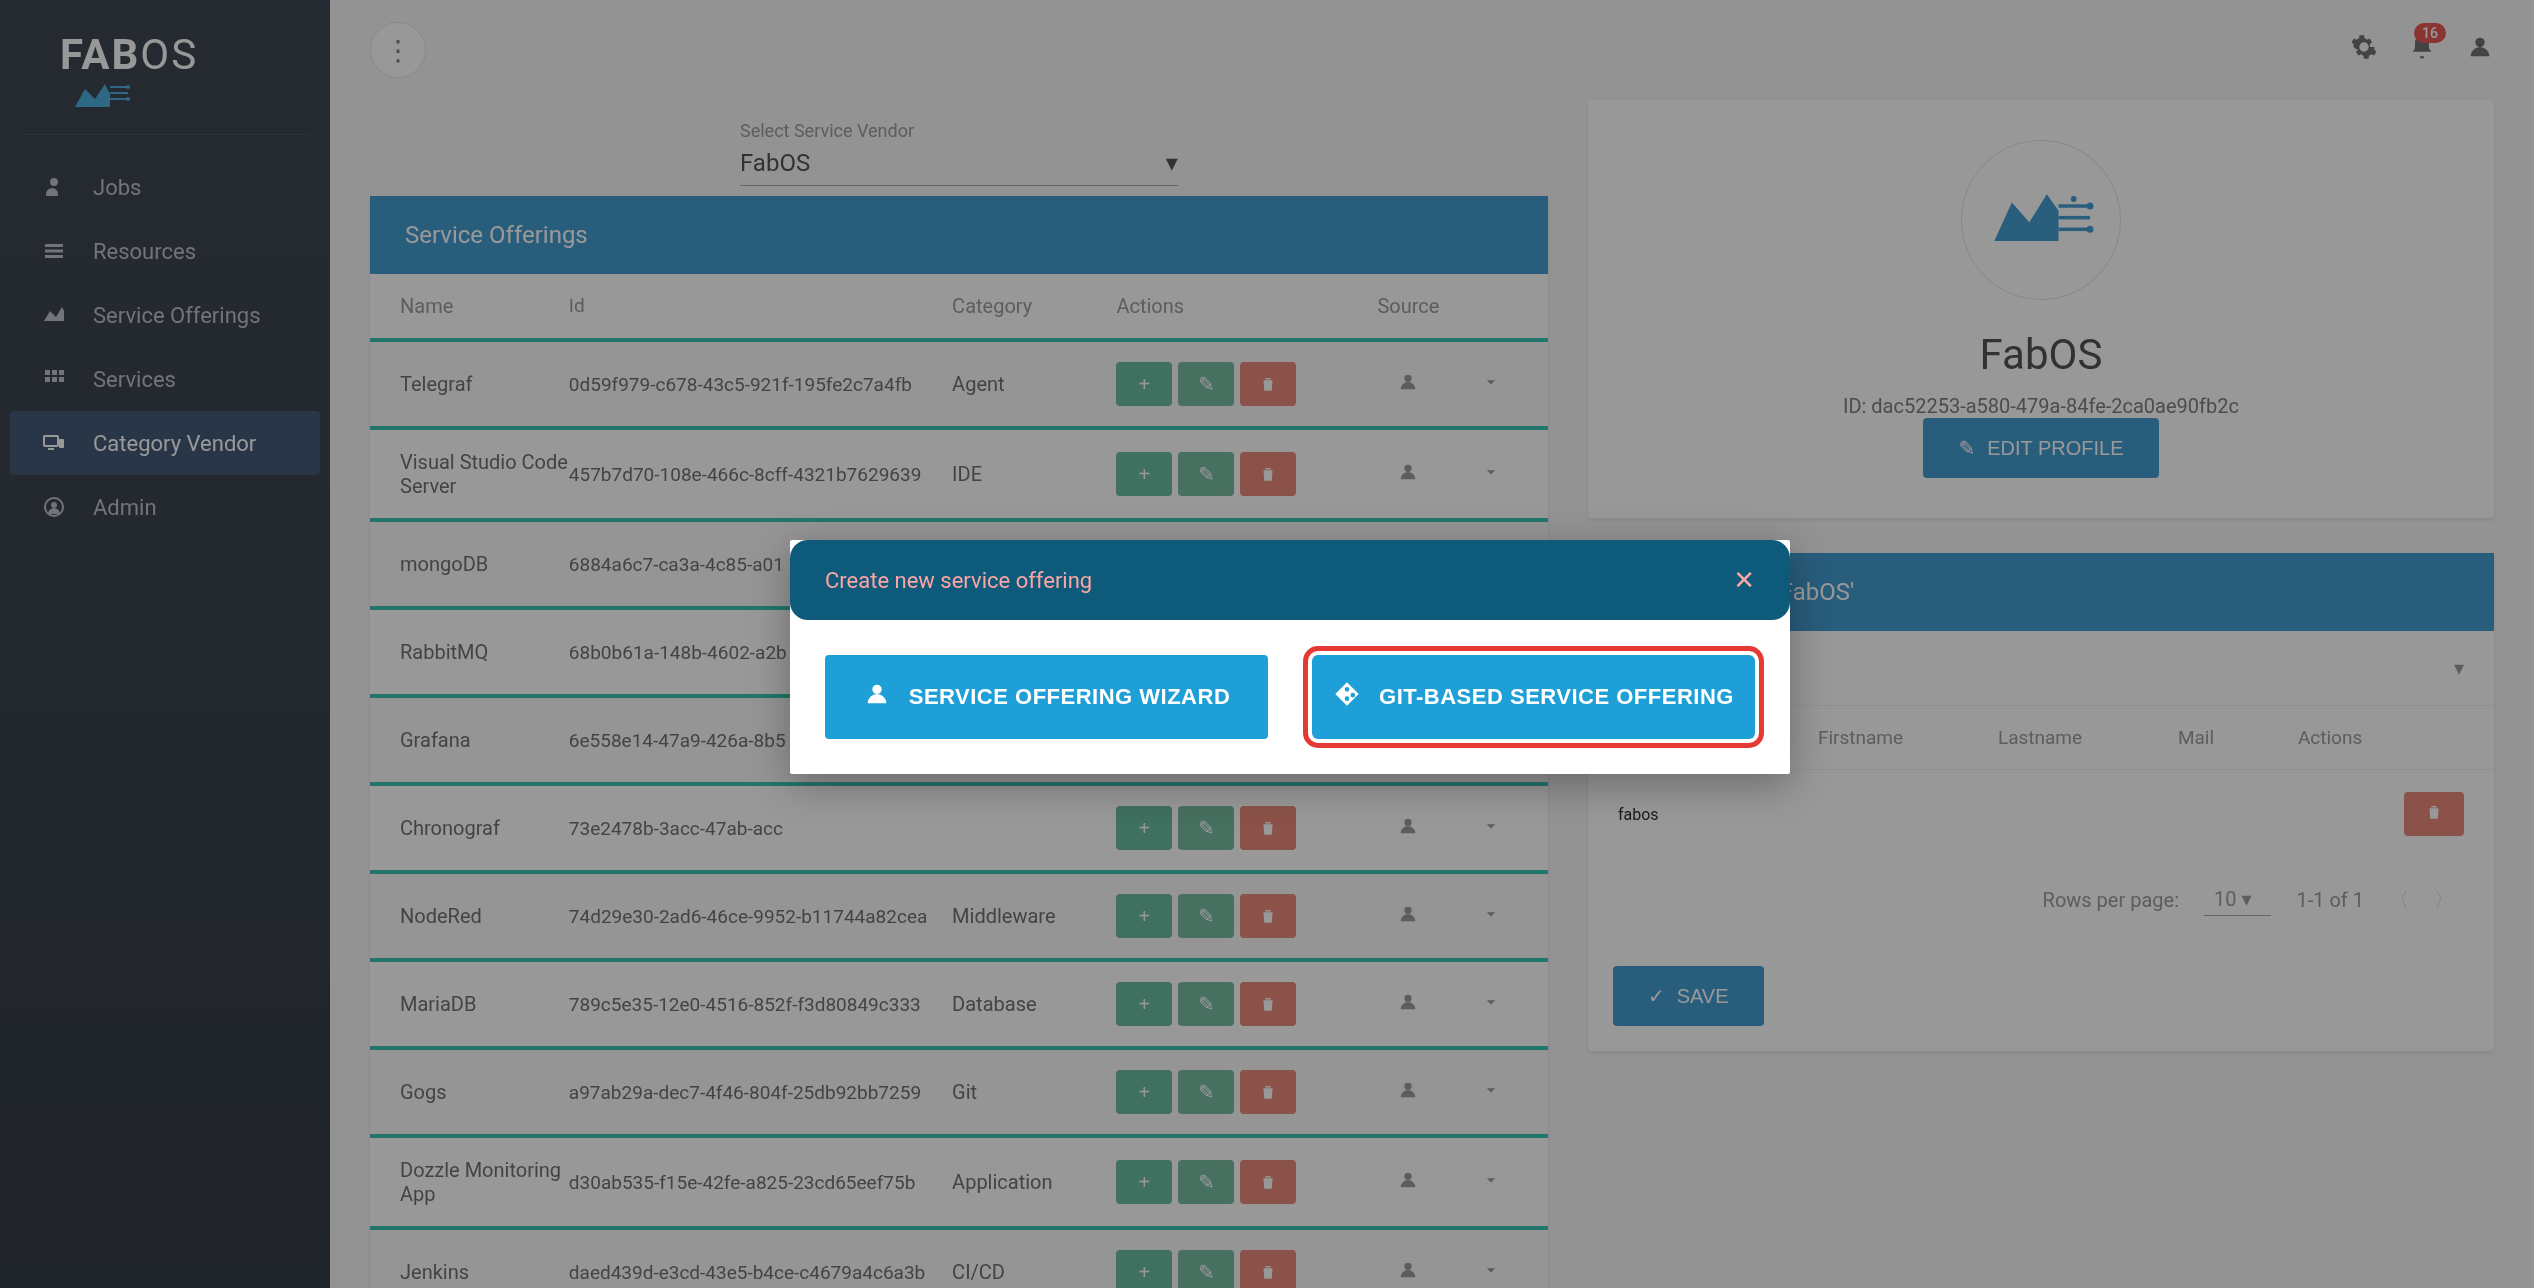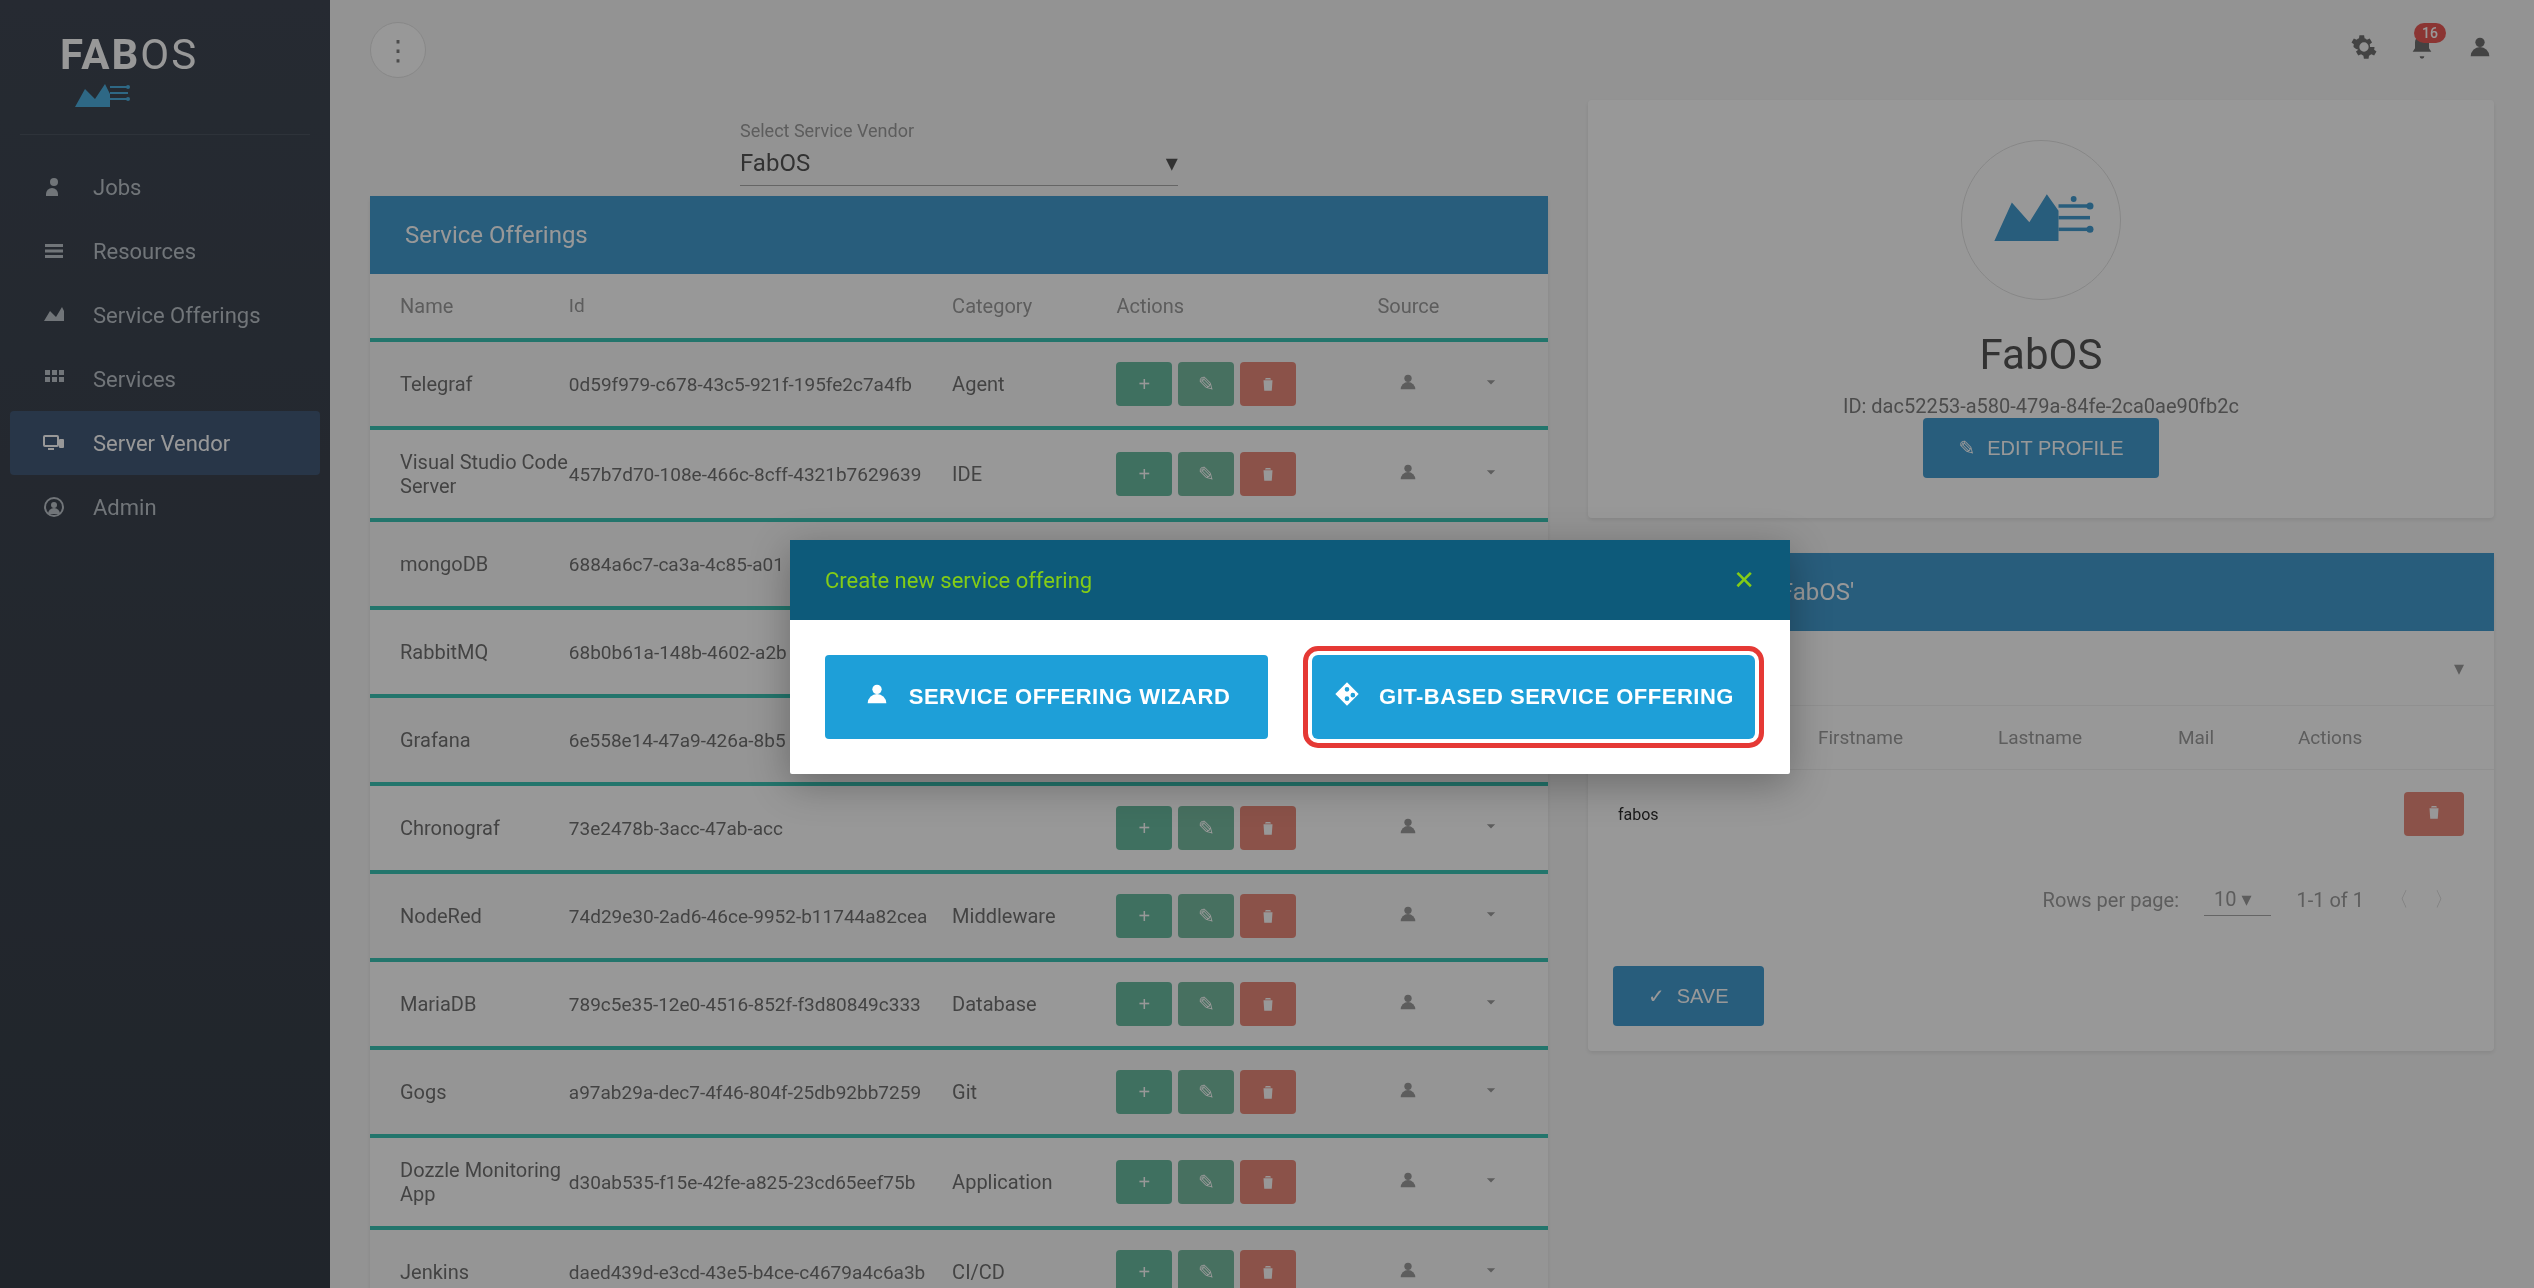--- a/index.html
+++ b/index.html
@@ -65,21 +65,21 @@
 .dev-add { padding: 25px 30px; color: #888; font-size: 20px; border-bottom: 1px solid #eee; display: flex; justify-content: space-between; }
 .dev-th { display: flex; padding: 20px 30px; color: #888; font-size: 19px; }
 .dev-row { display: flex; padding: 22px 30px; border-top: 1px solid #eee; align-items: center; }
 .dc-user { width: 200px; } .dc-first { width: 180px; } .dc-last { width: 180px; } .dc-mail { width: 120px; } .dc-act { flex: 1; display: flex; justify-content: flex-end; }
 .dev-del { width: 60px; height: 44px; background: #e57360; border: none; border-radius: 4px; color: #fff; font-size: 20px; }
 .save-btn { margin: 25px; background: #1e88c7; color: #fff; border: none; padding: 18px 35px; font-size: 20px; font-weight: 500; border-radius: 4px; display: inline-flex; align-items: center; gap: 12px; }
 
 
 .overlay { position: absolute; inset: 0; background: rgba(50,50,50,0.5); z-index: 100; }
 .modal { position: absolute; left: 790px; top: 540px; width: 1000px; background: #fff; z-index: 101; box-shadow: 0 10px 40px rgba(0,0,0,0.3); border-radius: 2px; }
-.modal-header { background: #0d5a7a; color: #84cc16; padding: 25px 35px; font-size: 22px; display: flex; justify-content: space-between; align-items: center; }
+.modal-header { background: #0d5a7a; color: #fca5a5; padding: 25px 35px; font-size: 22px; display: flex; justify-content: space-between; align-items: center; border-radius: 18px; }
 .modal-close { font-size: 26px; cursor: pointer; }
 .modal-body { padding: 35px; display: flex; gap: 44px; }
 .modal-btn { flex: 1; background: #1e9fd8; color: #fff; border: none; padding: 25px 20px; font-size: 22px; font-weight: 600; border-radius: 4px; display: flex; align-items: center; justify-content: center; gap: 18px; letter-spacing: 0.5px; }
 .modal-btn.highlighted { outline: 5px solid #e53935; outline-offset: 4px; border-radius: 6px; }
 
 svg { fill: currentColor; }
 </style>
 </head>
 <body>
 
@@ -139,21 +139,21 @@
         <span>Services</span>
       </li>
     <li class="nav-item active">
         <span class="nav-icon">
           <svg viewBox="0 0 24 24" width="24" height="24">
             <rect x="2" y="5" width="14" height="10" rx="1" fill="none" stroke="currentColor" stroke-width="2"></rect>
             <rect x="17" y="8" width="5" height="9" rx="1"></rect>
             <rect x="6" y="17" width="6" height="2"></rect>
           </svg>
         </span>
-        <span>Server Vendor</span>
+        <span>Category Vendor</span>
       </li>
     <li class="nav-item">
         <span class="nav-icon">
           <svg viewBox="0 0 24 24" width="24" height="24">
             <circle cx="12" cy="12" r="9" fill="none" stroke="currentColor" stroke-width="2"></circle>
             <circle cx="12" cy="10" r="3"></circle>
             <path d="M6 19a6 6 0 0112 0"></path>
           </svg>
         </span>
         <span>Admin</span>

